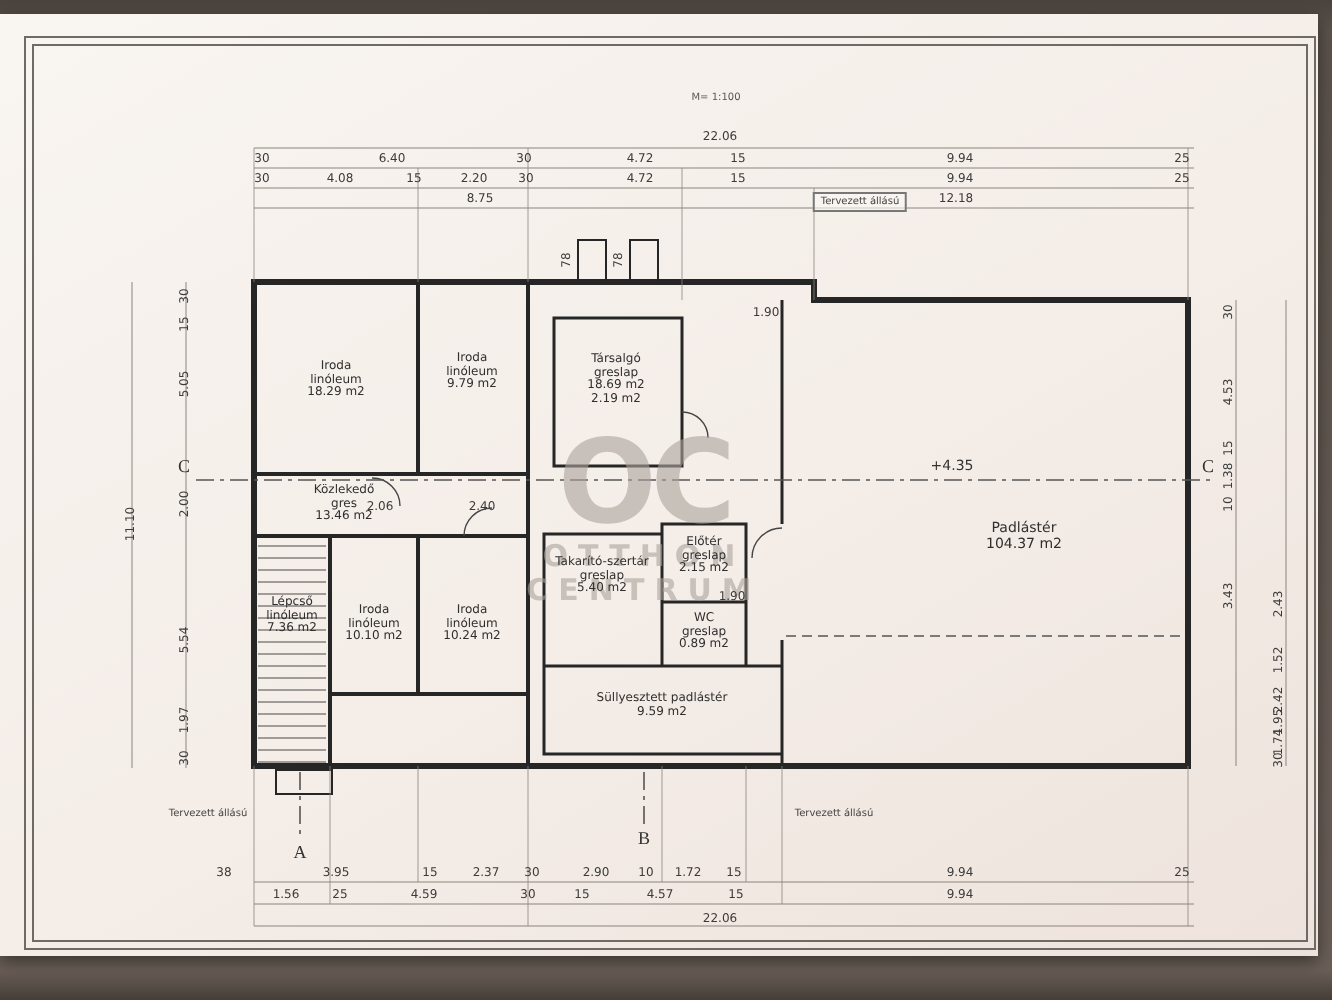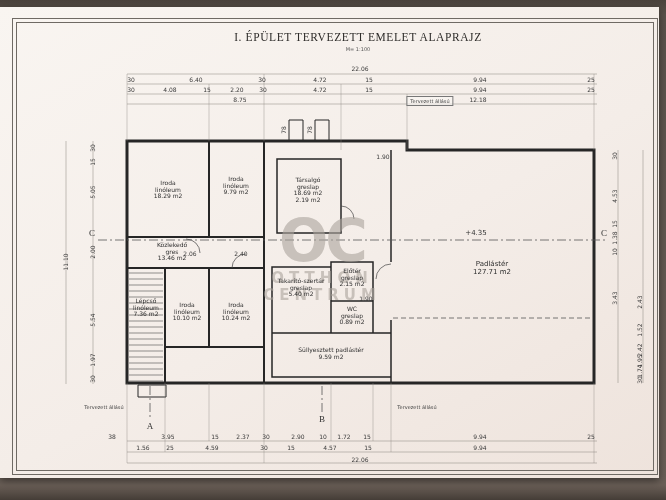--- a/index.html
+++ b/index.html
@@ -90,21 +90,20 @@
       <path stroke-dasharray="9,3,2,3" d="M98,240 H608 M150,386 V420 M322,386 V414"></path>
       <path stroke-dasharray="5,3" d="M393,318 H592"></path>
     </g>
 
     <g stroke="#8a857f" stroke-width="0.5" fill="none">
       <path d="M127,74 H597 M127,84 H597 M127,94 H597 M127,104 H597 M127,441 H597 M127,452 H597 M127,463 H597 M93,141 V384 M66,141 V384 M618,150 V383 M643,150 V383"></path>
       <path stroke-width="0.4" d="M127,74 V141 M209,84 V141 M264,74 V141 M341,84 V150 M407,94 V150 M594,74 V150 M127,383 V463 M165,383 V452 M209,383 V441 M264,383 V463 M331,383 V441 M373,383 V441 M391,383 V452 M594,383 V463"></path>
     </g>
   </svg>
 
-  <div class="title">I. ÉPÜLET TERVEZETT EMELET ALAPRAJZ</div>
   <div class="scale">M= 1:100</div>
 
   <div class="watermark">
     <div class="wm-oc">OC</div>
     <div class="wm-line">OTTHON</div>
     <div class="wm-line">CENTRUM</div>
   </div>
 
   <div class="rl" style="left:168px;top:190px">
     <span>Iroda</span>
@@ -154,23 +153,23 @@
   </div>
   <div class="rl" style="left:352px;top:316px">
     <span>WC</span>
     <span>greslap</span>
     <span>0.89 m2</span>
   </div>
   <div class="rl" style="left:331px;top:353px">
     <span>Süllyesztett padlástér</span>
     <span>9.59 m2</span>
   </div>
-  <div class="rl big" style="left:492px;top:268px">
+  <div class="rl big" style="left:512px;top:268px">
     <span>Padlástér</span>
-    <span>127.71 m2</span>
+    <span>104.37 m2</span>
   </div>
 
   <div class="lvl" style="left:476px;top:233px">+4.35</div>
   <span class="dim" style="left:383px;top:157px">1.90</span>
   <span class="dim" style="left:366px;top:299px">1.90</span>
   <span class="dim v" style="left:284px;top:130px">78</span>
   <span class="dim v" style="left:310px;top:130px">78</span>
   <span class="dim" style="left:190px;top:254px">2.06</span>
   <span class="dim" style="left:241px;top:254px">2.40</span>
 

